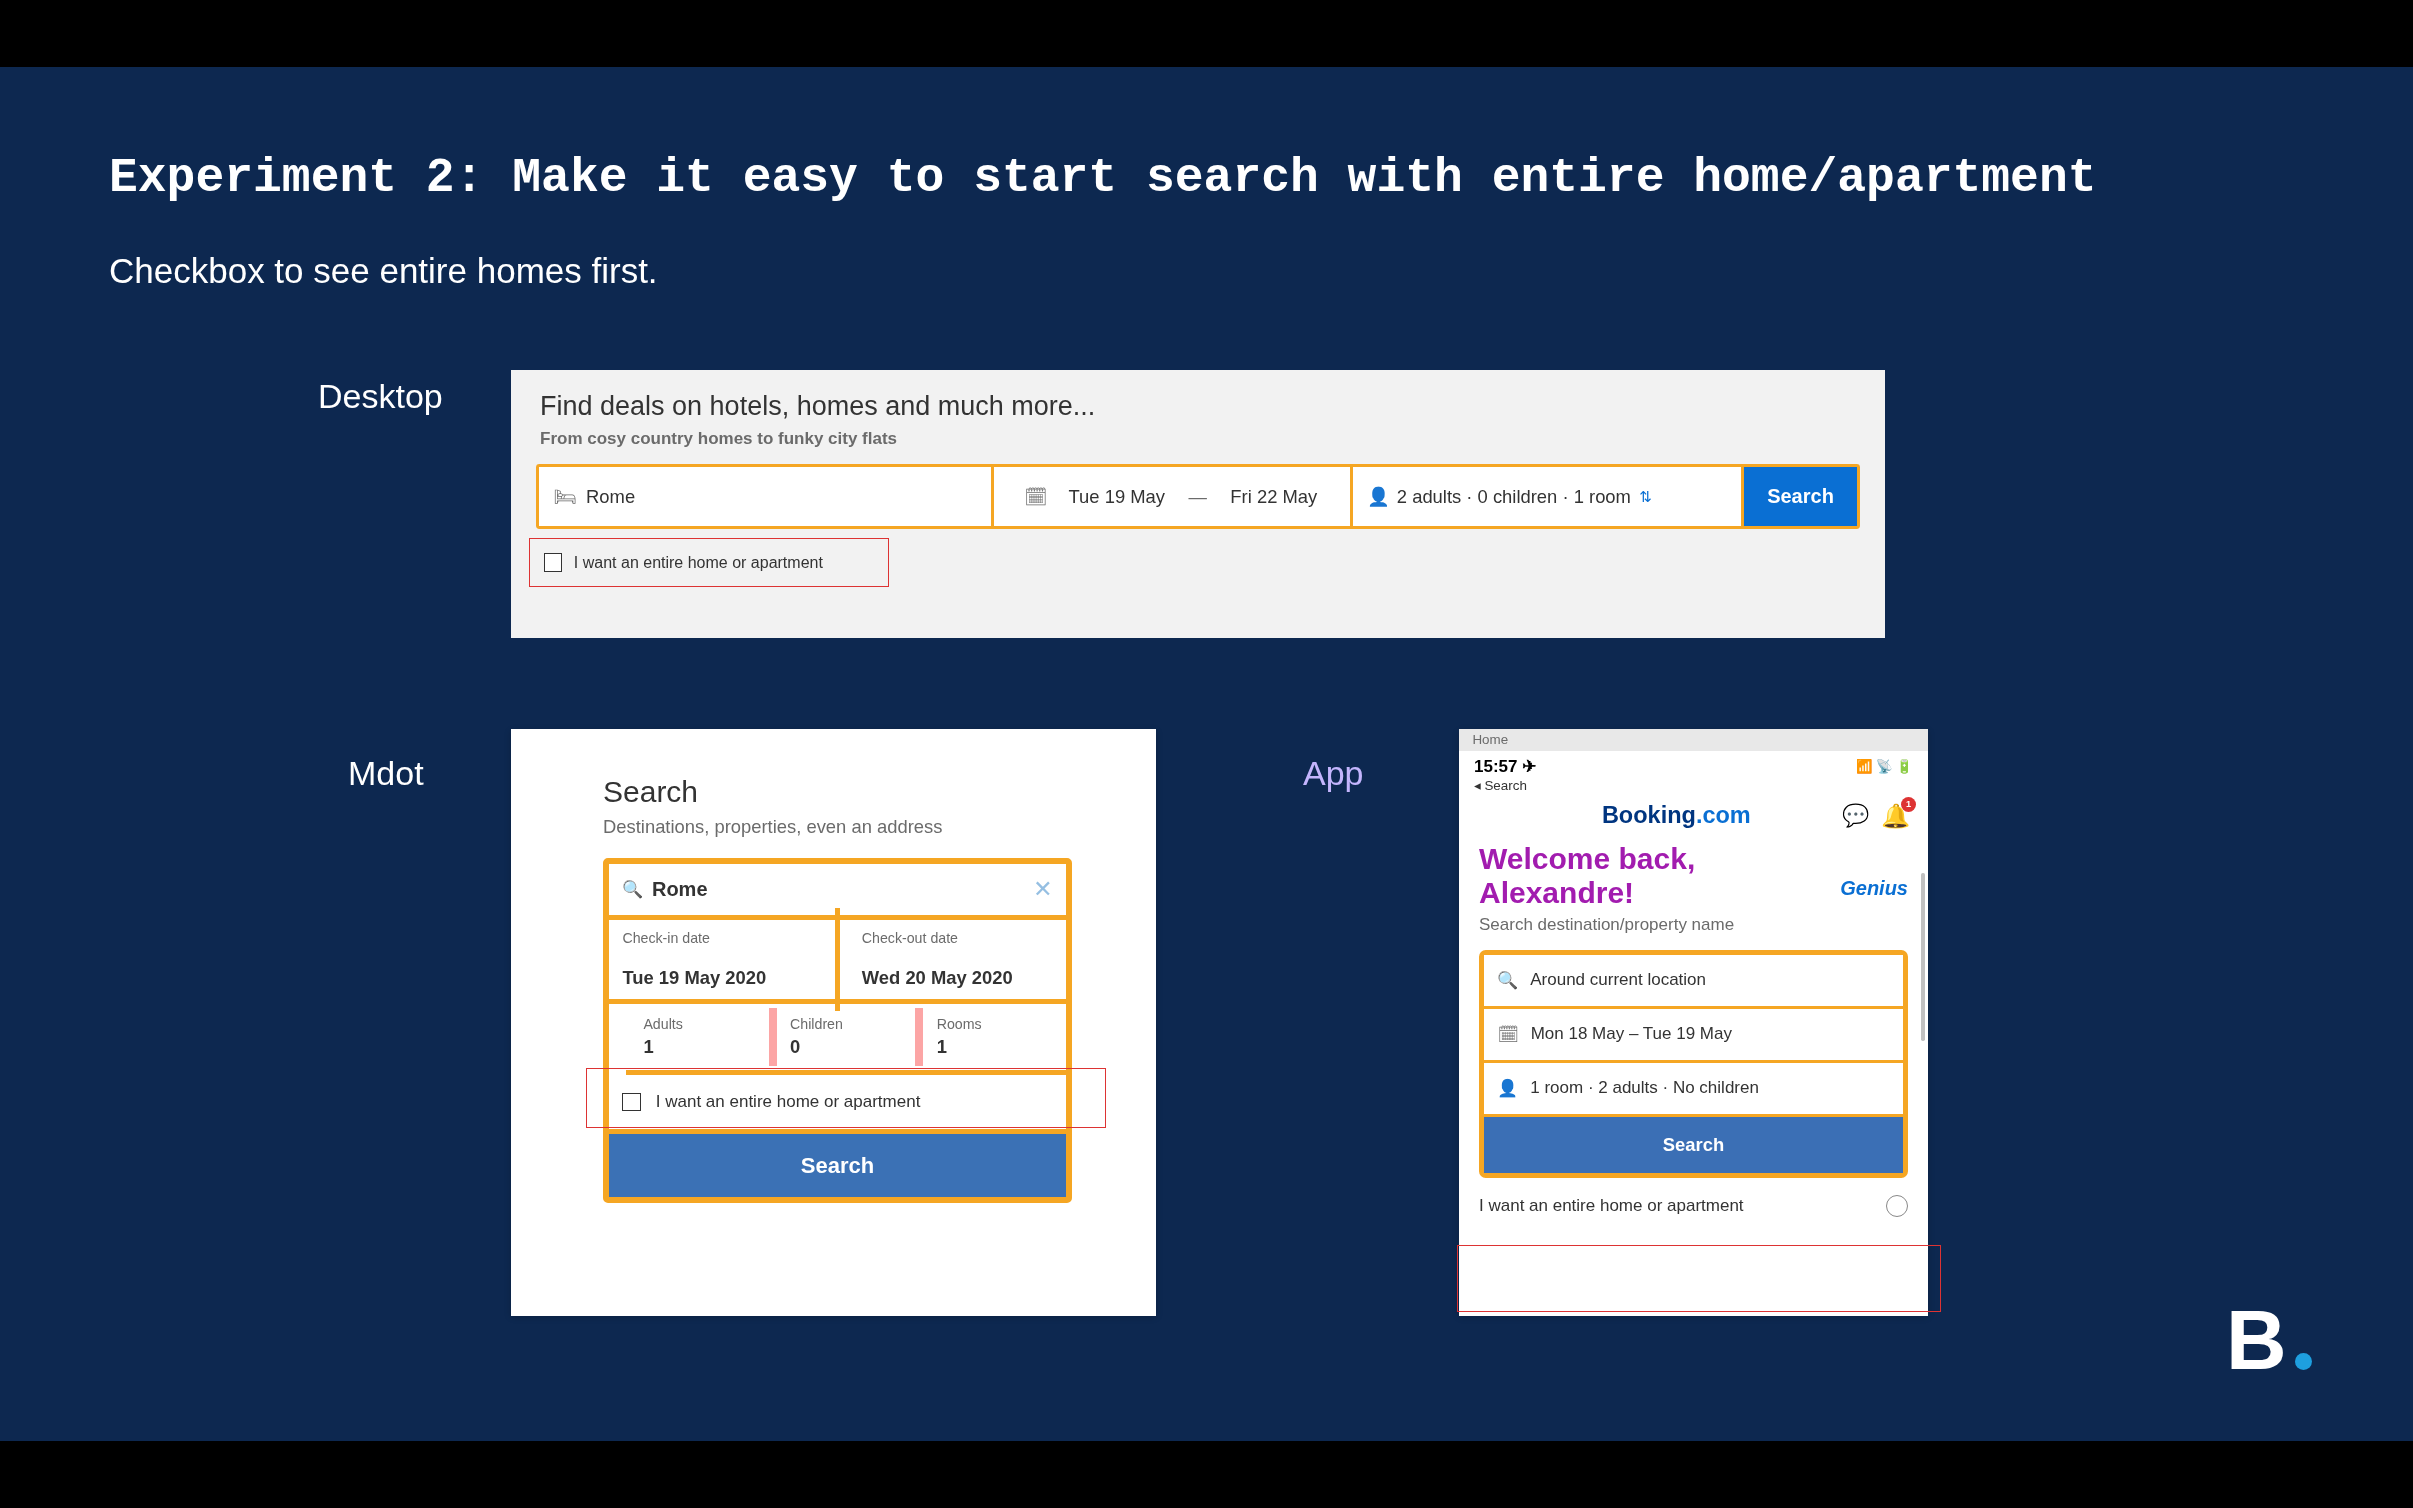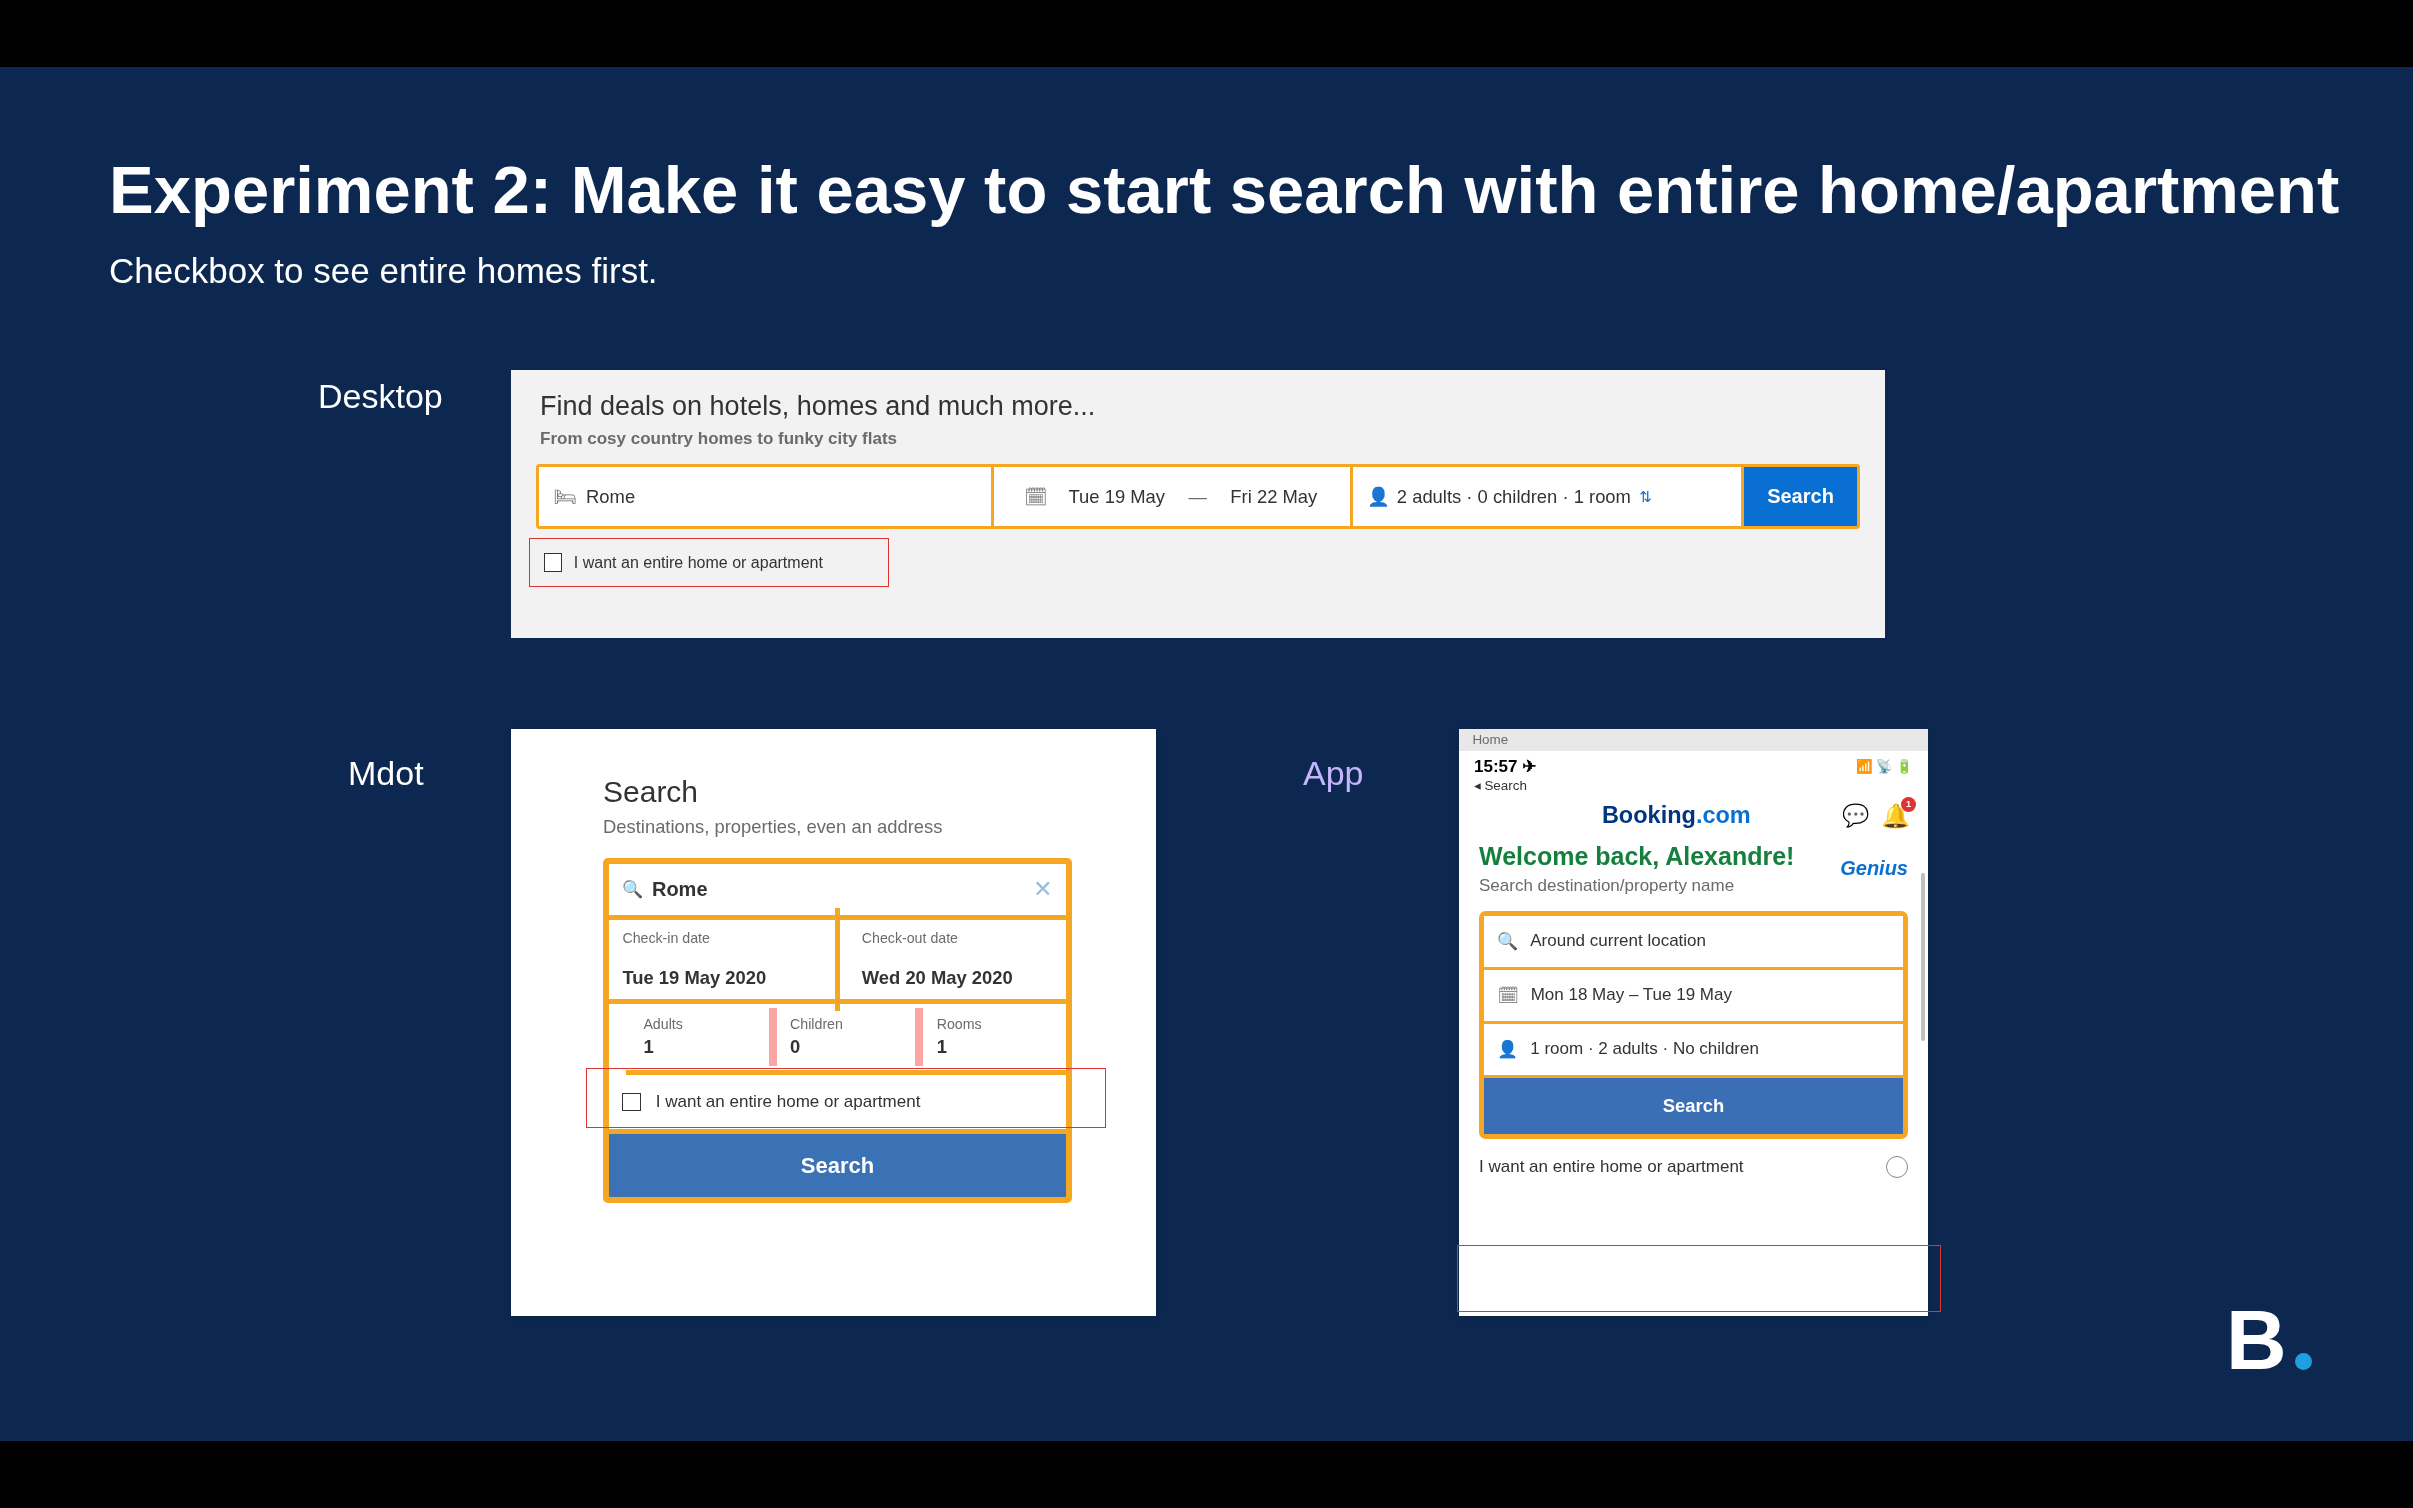--- a/index.html
+++ b/index.html
@@ -17,22 +17,23 @@
   top: 67px;
   width: 2413px;
   height: 1374px;
   background: #0d2850;
 }
 .slide-title {
   position: absolute;
   left: 109px;
   top: 84px;
   color: #fff;
-  font-size: 67px;
+  font-size: 48px;
   font-weight: 700;
+  font-family: Liberation Mono, monospace;
 }
 .slide-subtitle {
   position: absolute;
   left: 109px;
   top: 184px;
   color: #fff;
   font-size: 35px;
   font-weight: 400;
 }
 .label-desktop { position: absolute; left: 318px; top: 310px; color: #fff; font-size: 34px; }
@@ -239,21 +240,21 @@
   color: #fff;
   border-radius: 50%;
   font-size: 9.2px;
   display: flex;
   align-items: center;
   justify-content: center;
   font-weight: 700;
 }
 .app-chat { font-size: 22px; color: #333; margin-right: 11.7px; }
 .app-body { padding: 0 20px; }
-.app-welcome { font-size: 25px; font-weight: 700; color: #15803d; }
+.app-welcome { font-size: 30px; font-weight: 700; color: #a21caf; }
 .app-genius-row { display: flex; justify-content: space-between; align-items: center; }
 .app-welcome-sub { font-size: 17px; color: #6b6b6b; margin-top: 5px; }
 .app-genius { color: #0a6fd3; font-size: 20px; font-style: italic; font-weight: 700; }
 .app-form {
   margin-top: 15px;
   border: 5px solid #f5a623;
   border-radius: 6.7px;
 }
 .app-row {
   background: #fff;

